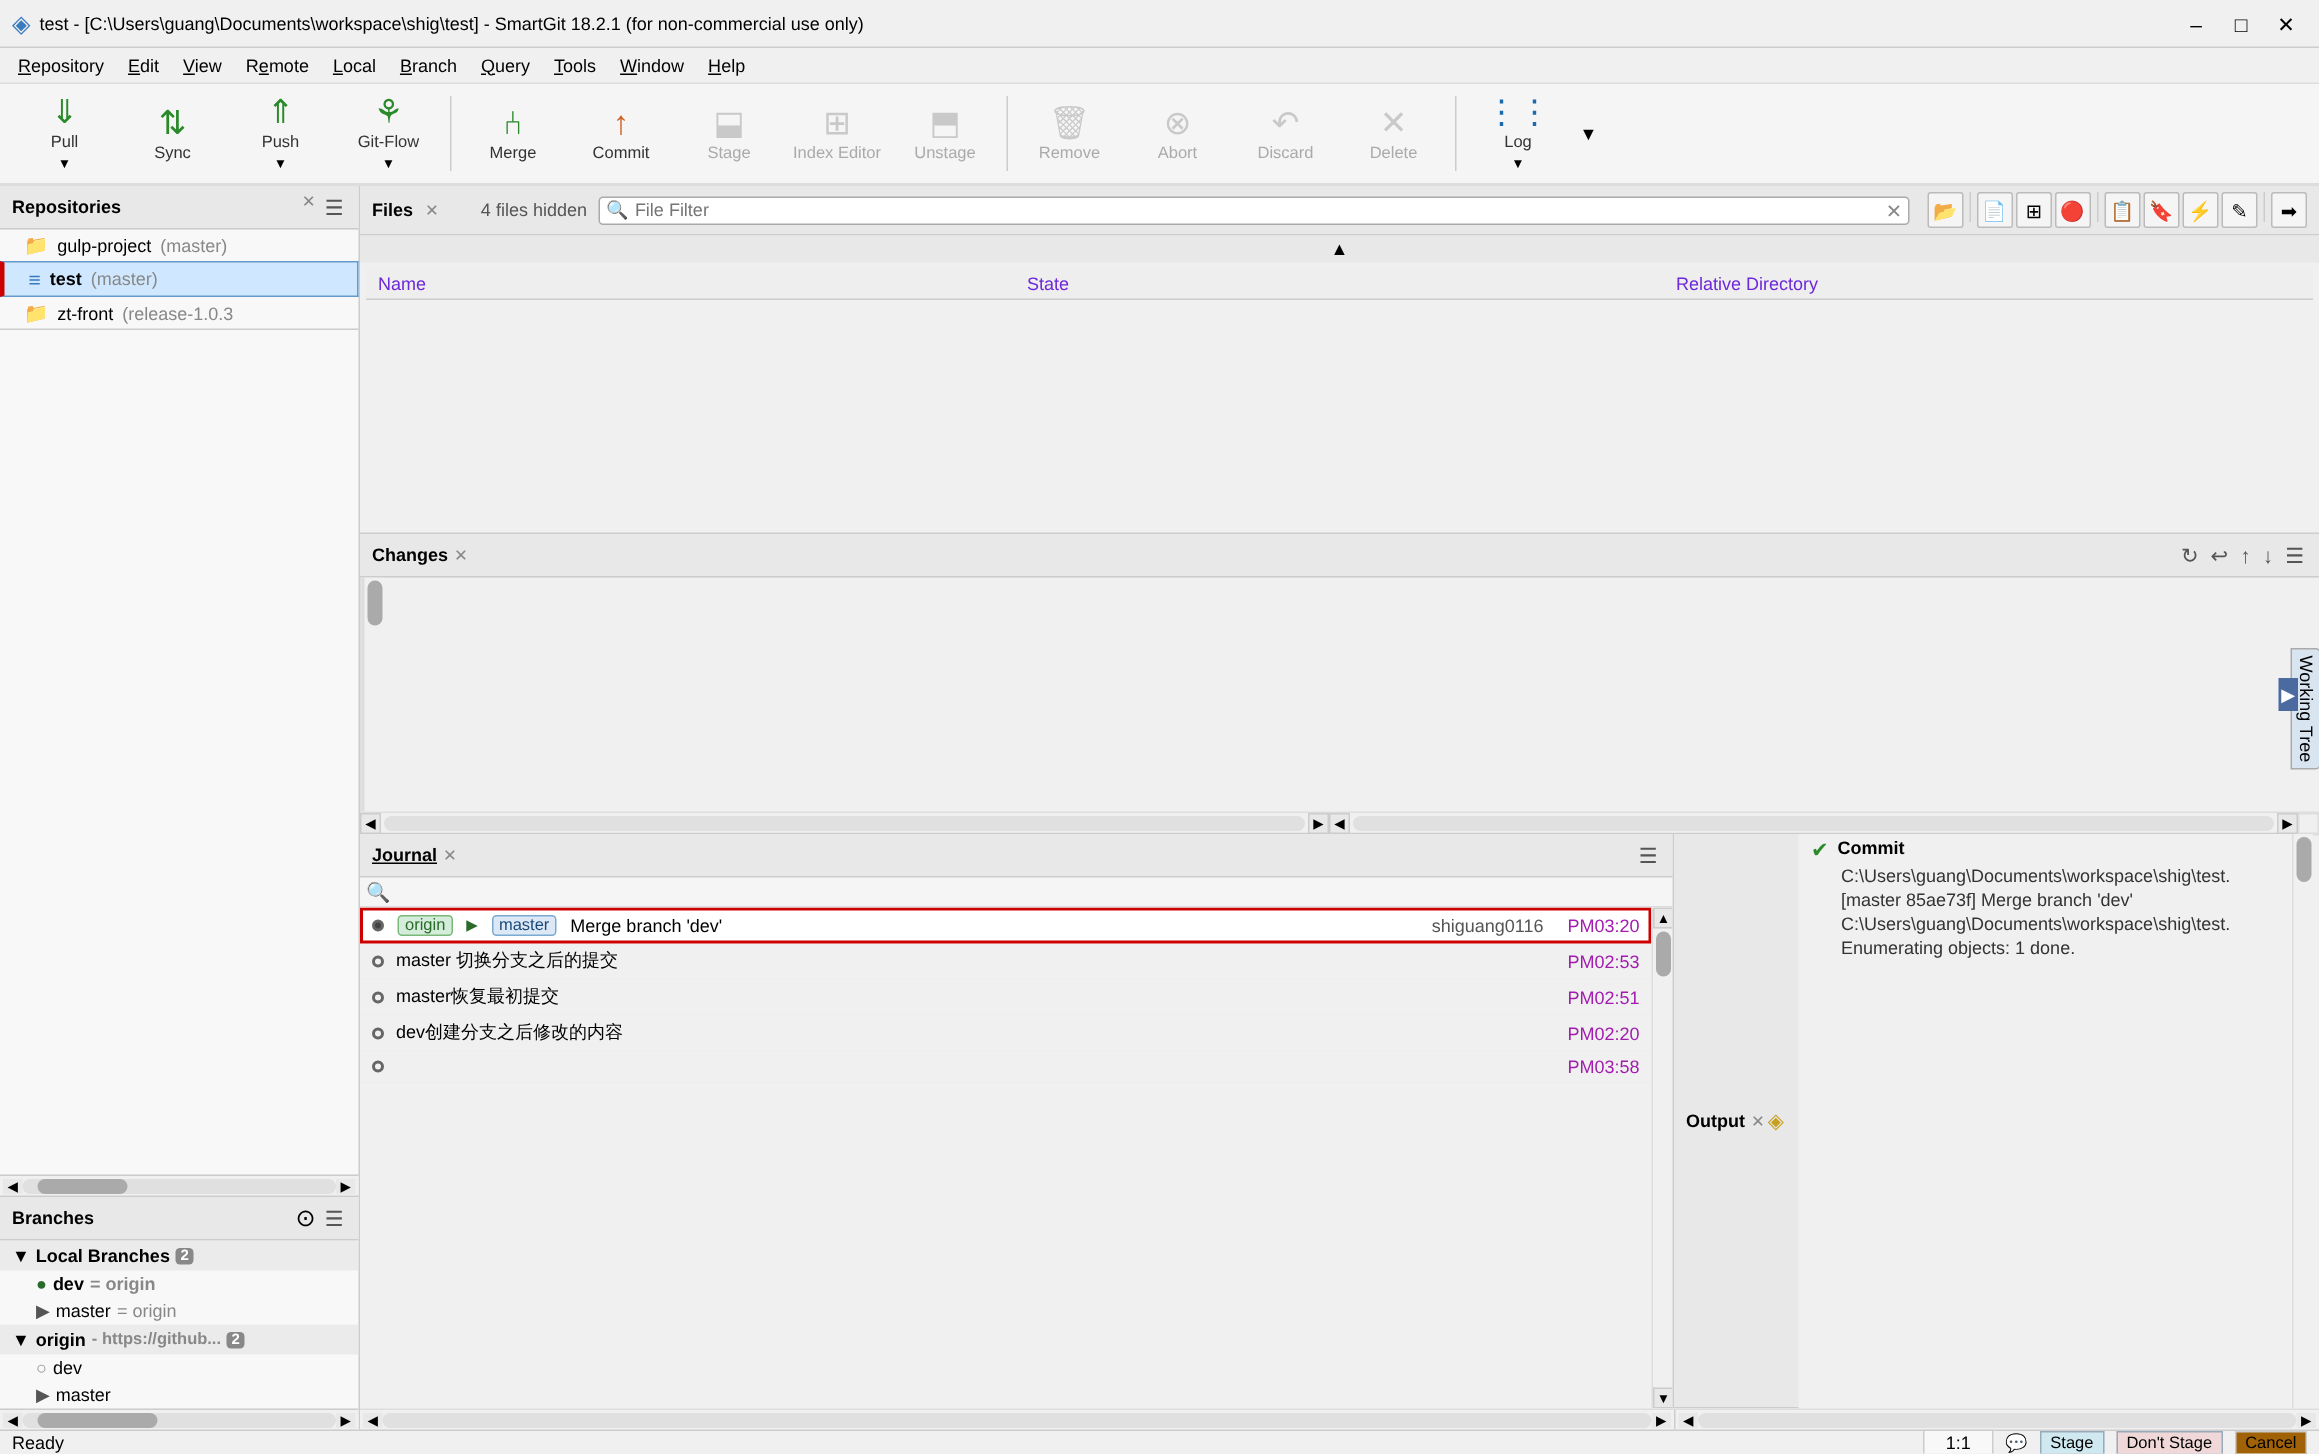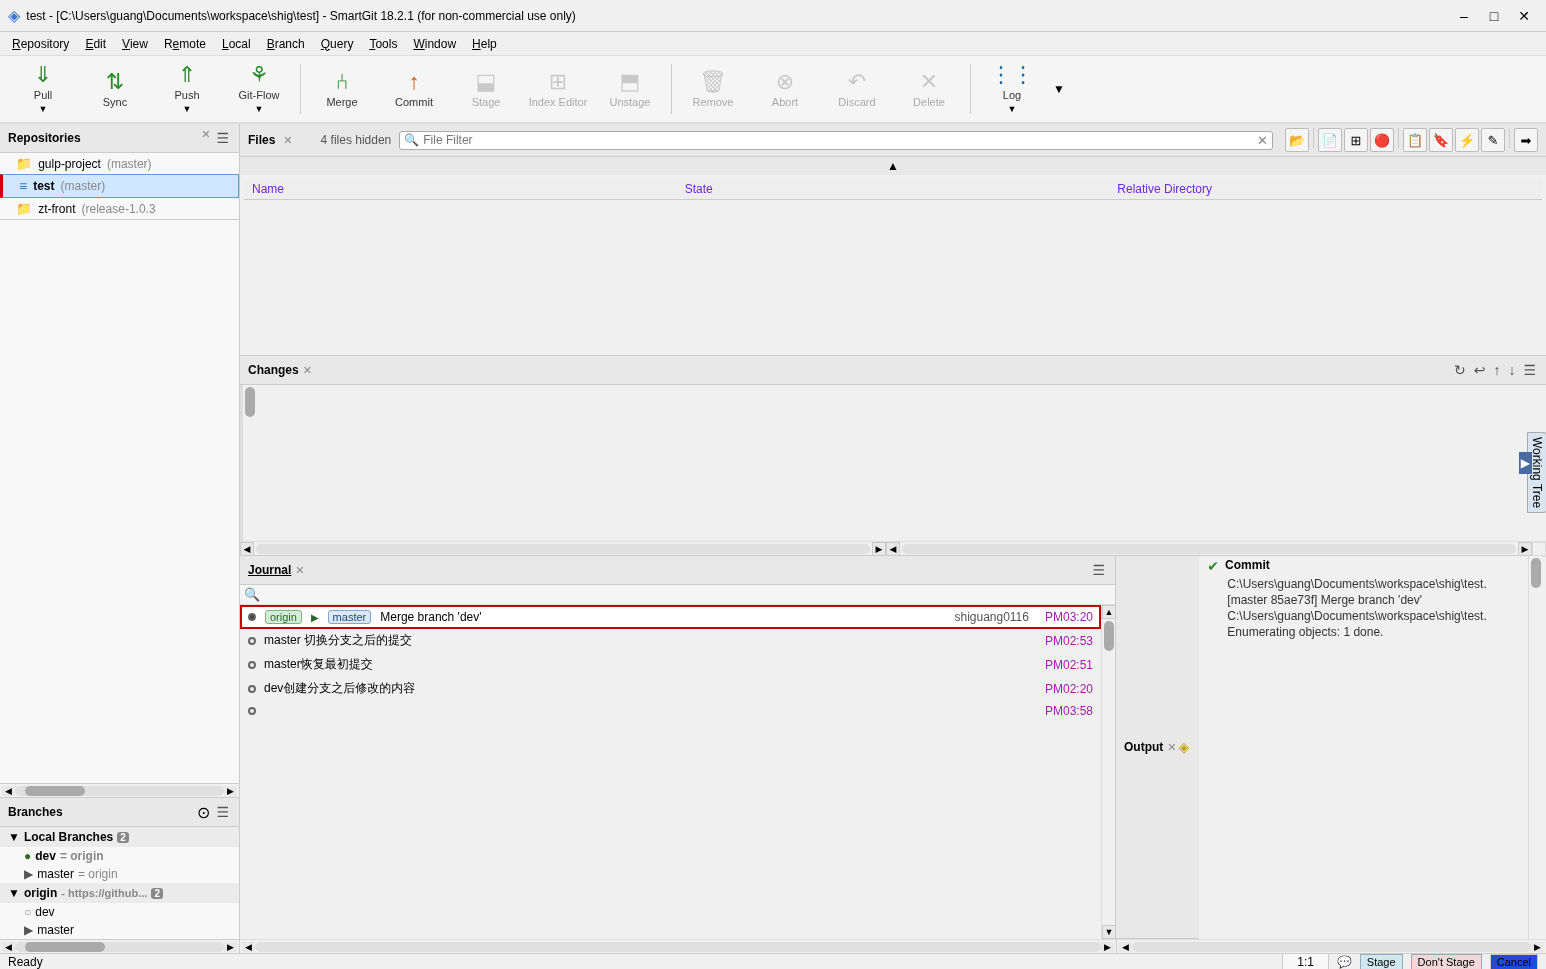--- a/index.html
+++ b/index.html
@@ -545,15 +545,15 @@
 
 <div id="status-bar">
   <div class="status-left">
     <span>Ready</span>
   </div>
   <div class="status-right">
     <span style="border:1px solid #ccc; padding:1px 14px; background:#f8f8f8;">1:1</span>
     <span>💬</span>
     <button style="border:1px solid #9ab; background:#d0e8f0; padding:1px 6px; cursor:pointer; font-size:11px;">Stage</button>
     <button style="border:1px solid #9ab; background:#f0d8d8; padding:1px 6px; cursor:pointer; font-size:11px;">Don't Stage</button>
-    <button style="border:1px solid #ccc; background:#1d4ed8; padding:1px 6px; cursor:pointer; font-size:11px;">Cancel</button>
+    <button style="border:1px solid #ccc; background:#a16207; padding:1px 6px; cursor:pointer; font-size:11px;">Cancel</button>
   </div>
 </div>
 
 </body></html>

